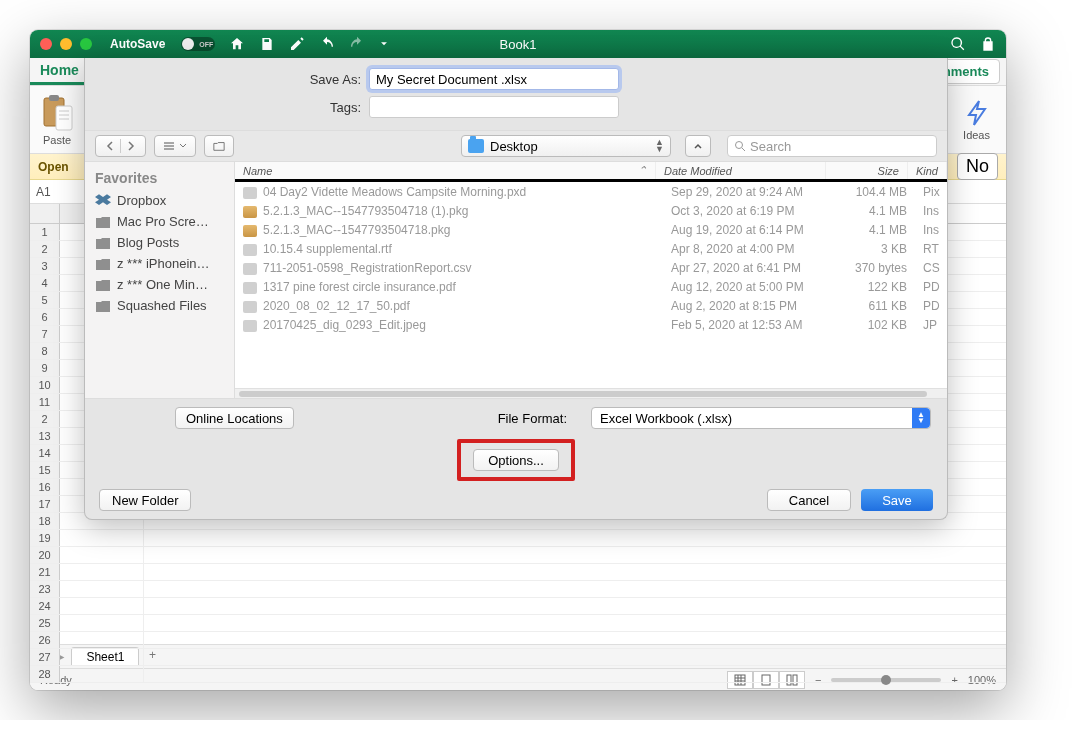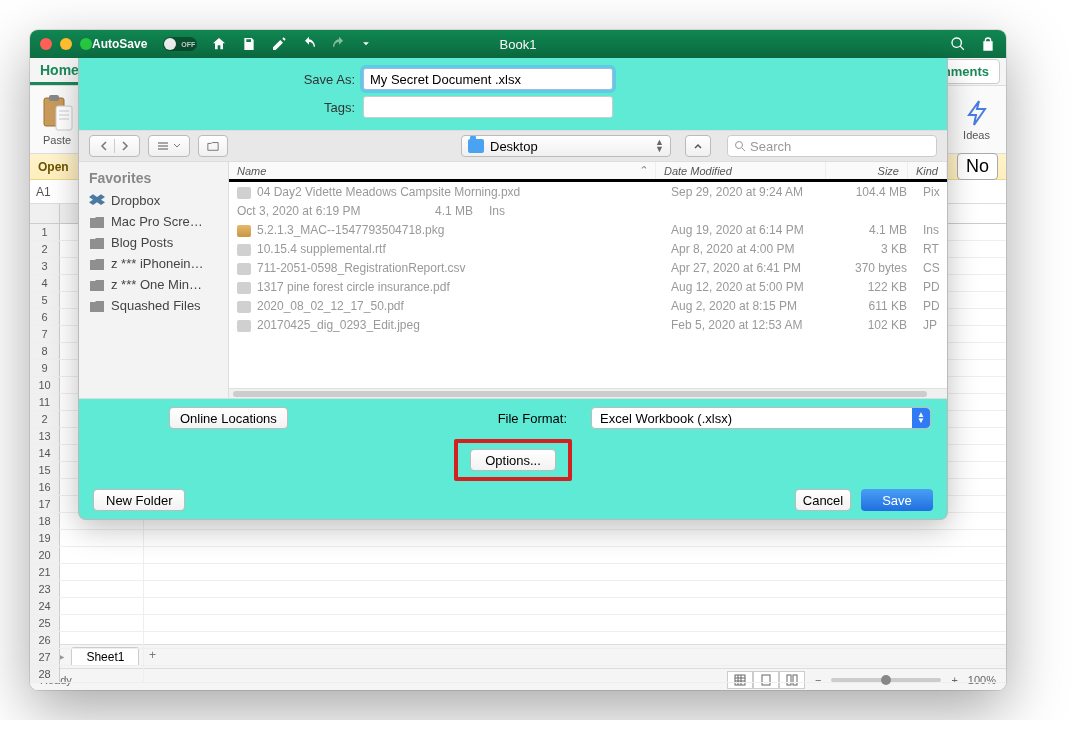--- a/index.html
+++ b/index.html
@@ -5,21 +5,21 @@
     * { box-sizing: border-box; font-family: -apple-system, BlinkMacSystemFont, "Segoe UI", Helvetica, Arial, sans-serif; }
     body { margin: 0; padding: 30px; background: #fff; }
     .window { width: 976px; height: 660px; border-radius: 8px; overflow: hidden; box-shadow: 0 20px 60px rgba(0,0,0,0.35), 0 0 0 1px rgba(0,0,0,0.1); background: #fff; position: relative; }
     
     .titlebar { height: 28px; background: linear-gradient(#108651,#0c6e42); display: flex; align-items: center; padding: 0 10px; color: #fff; font-size: 13px; position: relative; }
     .traffic { display: flex; gap: 8px; }
     .traffic span { width: 12px; height: 12px; border-radius: 50%; display: inline-block; }
     .tl-red { background: #ff5f57; }
     .tl-yellow { background: #febc2e; }
     .tl-green { background: #28c840; }
-    .autosave { font-size: 12px; display:flex; gap:16px; font-weight:600;}
+    .autosave { margin-left: 18px; font-size: 12px; display:flex; gap:16px; font-weight:600;}
     .autosave-toggle { width:34px; height:14px; border-radius:8px; background:rgba(0,0,0,0.35); display:flex; align-items:center; padding:0 2px; font-size:8px; color:#ccc; justify-content:flex-end; position:relative;}
     .autosave-toggle::before { content:""; width:12px; height:12px; background:#eee; border-radius:50%; position:absolute; left:1px; top:1px;}
     .title-icons { display:flex; gap:14px; margin-left:14px; }
     .title-icons svg { width:16px; height:16px; fill:#fff; }
     .doc-title { position:absolute; left:50%; transform:translateX(-50%); color:#fff; font-size:13px; }
     .title-right { margin-left:auto; display:flex; gap:14px; }
     .title-right svg { width:16px; height:16px; fill:#fff; }
     
     .ribbon-bar { height: 28px; background: #f5f5f5; border-bottom: 1px solid #ddd; display:flex; align-items:center; }
     .ribbon-tab { padding: 0 10px; font-size:14px; height:100%; display:flex; align-items:center; }
@@ -58,21 +58,21 @@
     
     .statusbar { height:22px; background:#f5f5f5; border-top:1px solid #ddd; display:flex; align-items:center; font-size:11px; color:#666; padding:0 10px; }
     .statusbar .right { margin-left:auto; display:flex; align-items:center; gap:10px; }
     .view-btns { display:flex; }
     .view-btn { width:26px; height:18px; border:1px solid #ccc; background:#fff; display:flex; align-items:center; justify-content:center;}
     .view-btn svg { width:12px; height:12px; fill:#666;}
     .zoom-slider { width:110px; height:4px; background:#ccc; position:relative; border-radius:2px;}
     .zoom-slider::after { content:""; width:10px; height:10px; background:#888; border-radius:50%; position:absolute; left:50%; top:-3px; transform:translateX(-50%);}
     
     
-    .dialog-overlay { position:absolute; top:28px; left:48px; right:58px; height: 462px; background:#5eead4; border:1px solid #bbb; border-top:none; border-radius:0 0 8px 8px; box-shadow: 0 8px 30px rgba(0,0,0,0.25); display:flex; flex-direction:column; }
+    .dialog-overlay { position:absolute; top:28px; left:54px; right:58px; height: 462px; background:#e5e5e5; border:1px solid #bbb; border-top:none; border-radius:0 0 8px 8px; box-shadow: 0 8px 30px rgba(0,0,0,0.25); display:flex; flex-direction:column; }
     .dlg-top { padding:10px 16px 6px; }
     .dlg-row { display:flex; align-items:center; margin-bottom:6px; }
     .dlg-label { width:268px; text-align:right; font-size:13px; color:#333; padding-right:8px; }
     .dlg-input { width:250px; height:22px; border:1px solid #a3b8e8; background:#fff; border-radius:3px; font-size:13px; padding:0 6px; box-shadow: 0 0 0 3px rgba(100,150,255,0.35);}
     .dlg-input.tags { box-shadow:none; border-color:#ccc;}
     
     .dlg-toolbar { display:flex; align-items:center; padding:4px 10px; gap:8px; border-top:1px solid #ddd; border-bottom:1px solid #ddd; background:#e8e8e8;}
     .tb-btn { height:22px; border:1px solid #bbb; border-radius:4px; background:linear-gradient(#fff,#f0f0f0); padding:0 8px; font-size:12px; display:flex; align-items:center; gap:4px;}
     .tb-btn svg { width:12px; height:12px; fill:#555;}
     .location-sel { flex:0 0 210px; margin-left:auto; margin-right:6px; height:22px; border:1px solid #bbb; border-radius:4px; background:linear-gradient(#fff,#f0f0f0); display:flex; align-items:center; padding:0 6px; font-size:13px; gap:6px;}
@@ -114,21 +114,21 @@
     .ff-select { width:340px; height:22px; border:1px solid #bbb; border-radius:4px; background:#fff; display:flex; align-items:center; padding:0 8px; font-size:13px; position:relative; margin-right:2px;margin-left:18px;}
     .ff-select .sel-knob { position:absolute; right:0; top:0; width:18px; height:100%; background:#2f7bf5; border-radius:0 4px 4px 0; display:flex; align-items:center; justify-content:center; color:#fff; font-size:8px; line-height:6px;}
     
     .options-wrap { display:flex; justify-content:center; margin-bottom:8px;}
     .options-highlight { border:4px solid #d32020; padding:6px 12px; border-radius:2px;}
     .options-btn { height:22px; padding:0 14px; border:1px solid #bbb; border-radius:4px; background:linear-gradient(#fff,#f2f2f2); font-size:13px;}
     
     .dlg-actions { display:flex; align-items:center; }
     .newfolder-btn { height:22px; padding:0 12px; border:1px solid #bbb; border-radius:4px; background:linear-gradient(#fff,#f2f2f2); font-size:13px;}
     .action-right { margin-left:auto; display:flex; gap:10px;}
-    .cancel-btn { height:22px; width:56px; border:1px solid #bbb; border-radius:4px; background:linear-gradient(#fff,#f2f2f2); font-size:13px;}
+    .cancel-btn { height:22px; width:84px; border:1px solid #bbb; border-radius:4px; background:linear-gradient(#fff,#f2f2f2); font-size:13px;}
     .save-btn { height:22px; width:72px; border:none; border-radius:4px; background:linear-gradient(#4a9ef5,#1f6fe0); color:#fff; font-size:13px; font-weight:500;}
     
   </style>
 </head>
 <body>
 
 <div class="window">
 
   <div class="titlebar">
     <div class="traffic">
@@ -472,20 +472,21 @@
           <div class="lh kind">Kind</div>
         </div>
         <div class="file-rows" id="file-rows">
             <div class="fr">
               <div class="fname">04 Day2 Vidette Meadows Campsite Morning.pxd</div>
               <div class="fdate">Sep 29, 2020 at 9:24 AM</div>
               <div class="fsize">104.4 MB</div>
               <div class="fkind">Pix</div>
             </div>
             <div class="fr pkg">
+              <div class="fname">5.2.1.3_MAC--1547793504718 (1).pkg</div>
               <div class="fdate">Oct 3, 2020 at 6:19 PM</div>
               <div class="fsize">4.1 MB</div>
               <div class="fkind">Ins</div>
             </div>
             <div class="fr pkg">
               <div class="fname">5.2.1.3_MAC--1547793504718.pkg</div>
               <div class="fdate">Aug 19, 2020 at 6:14 PM</div>
               <div class="fsize">4.1 MB</div>
               <div class="fkind">Ins</div>
             </div>

